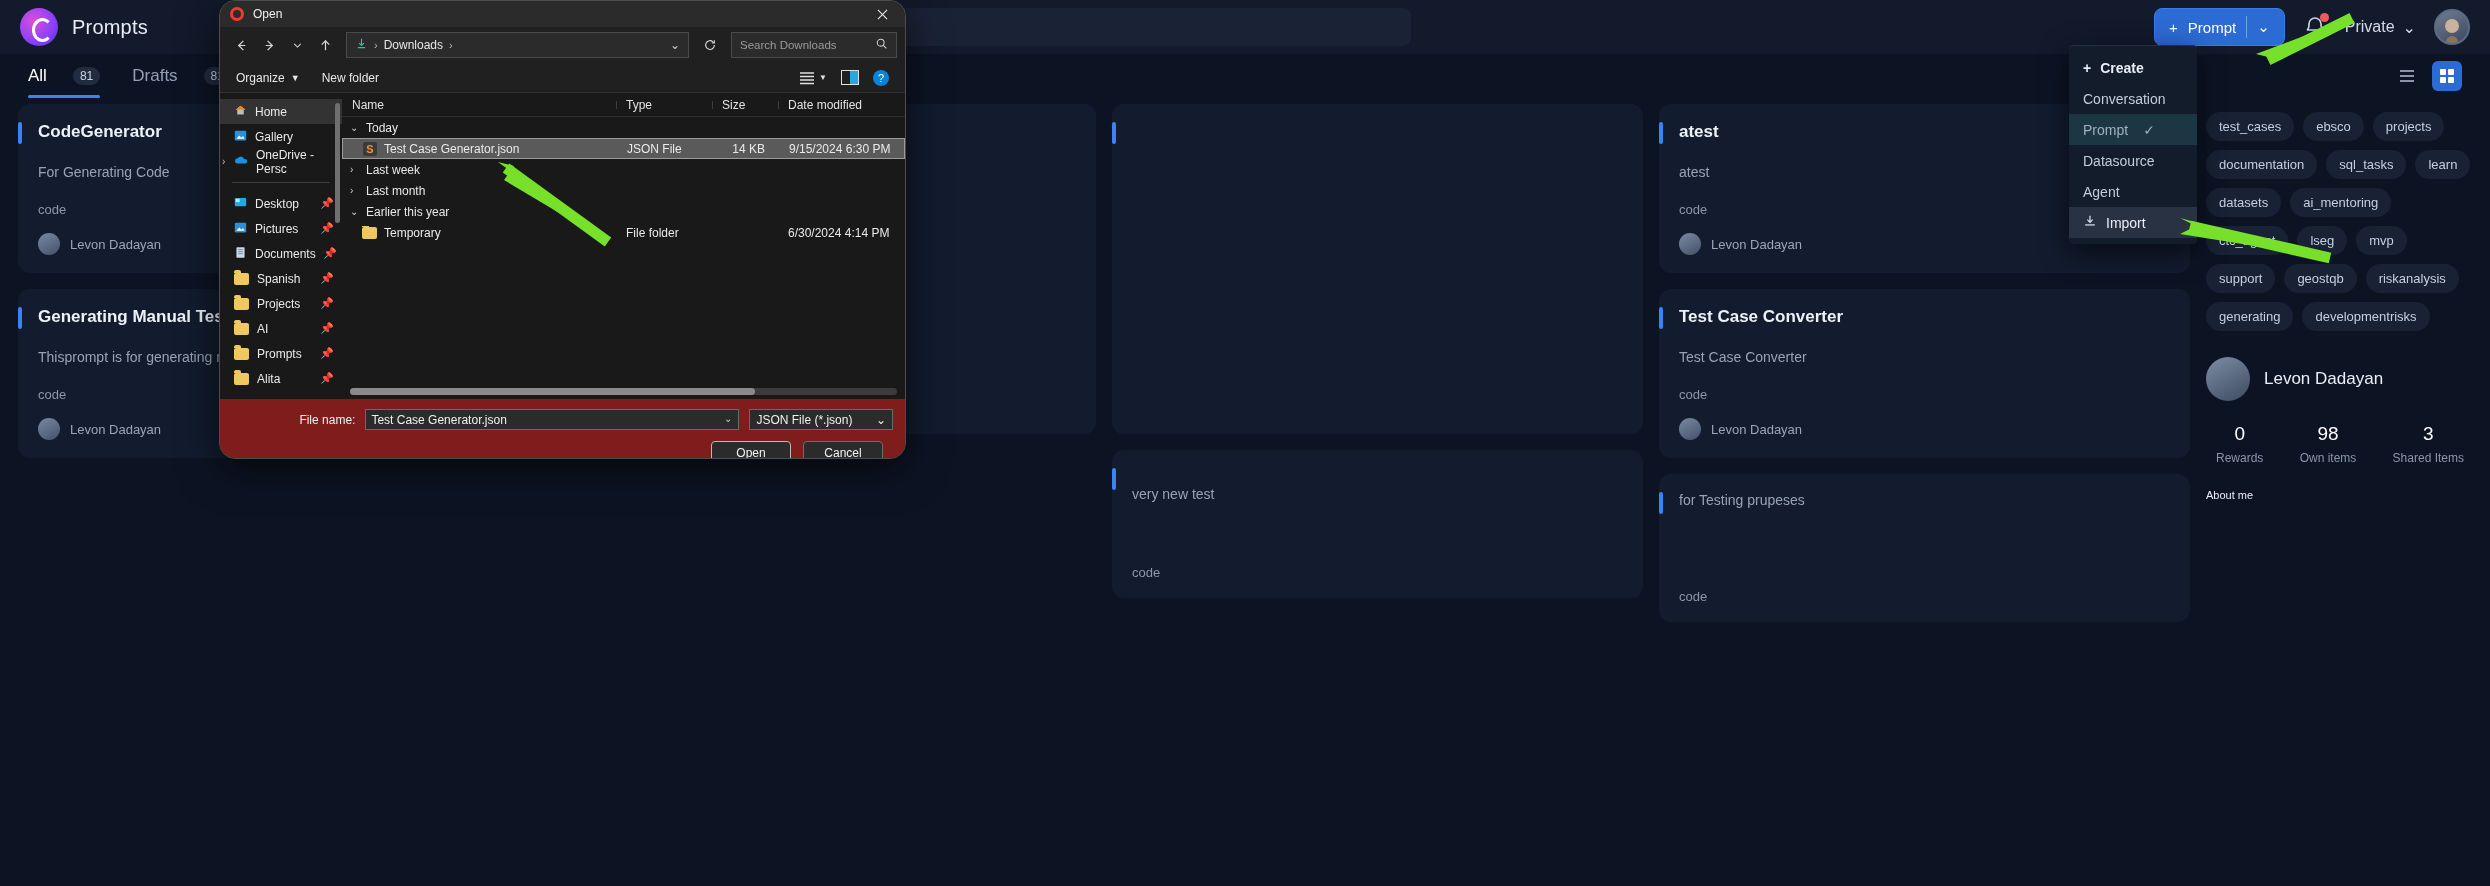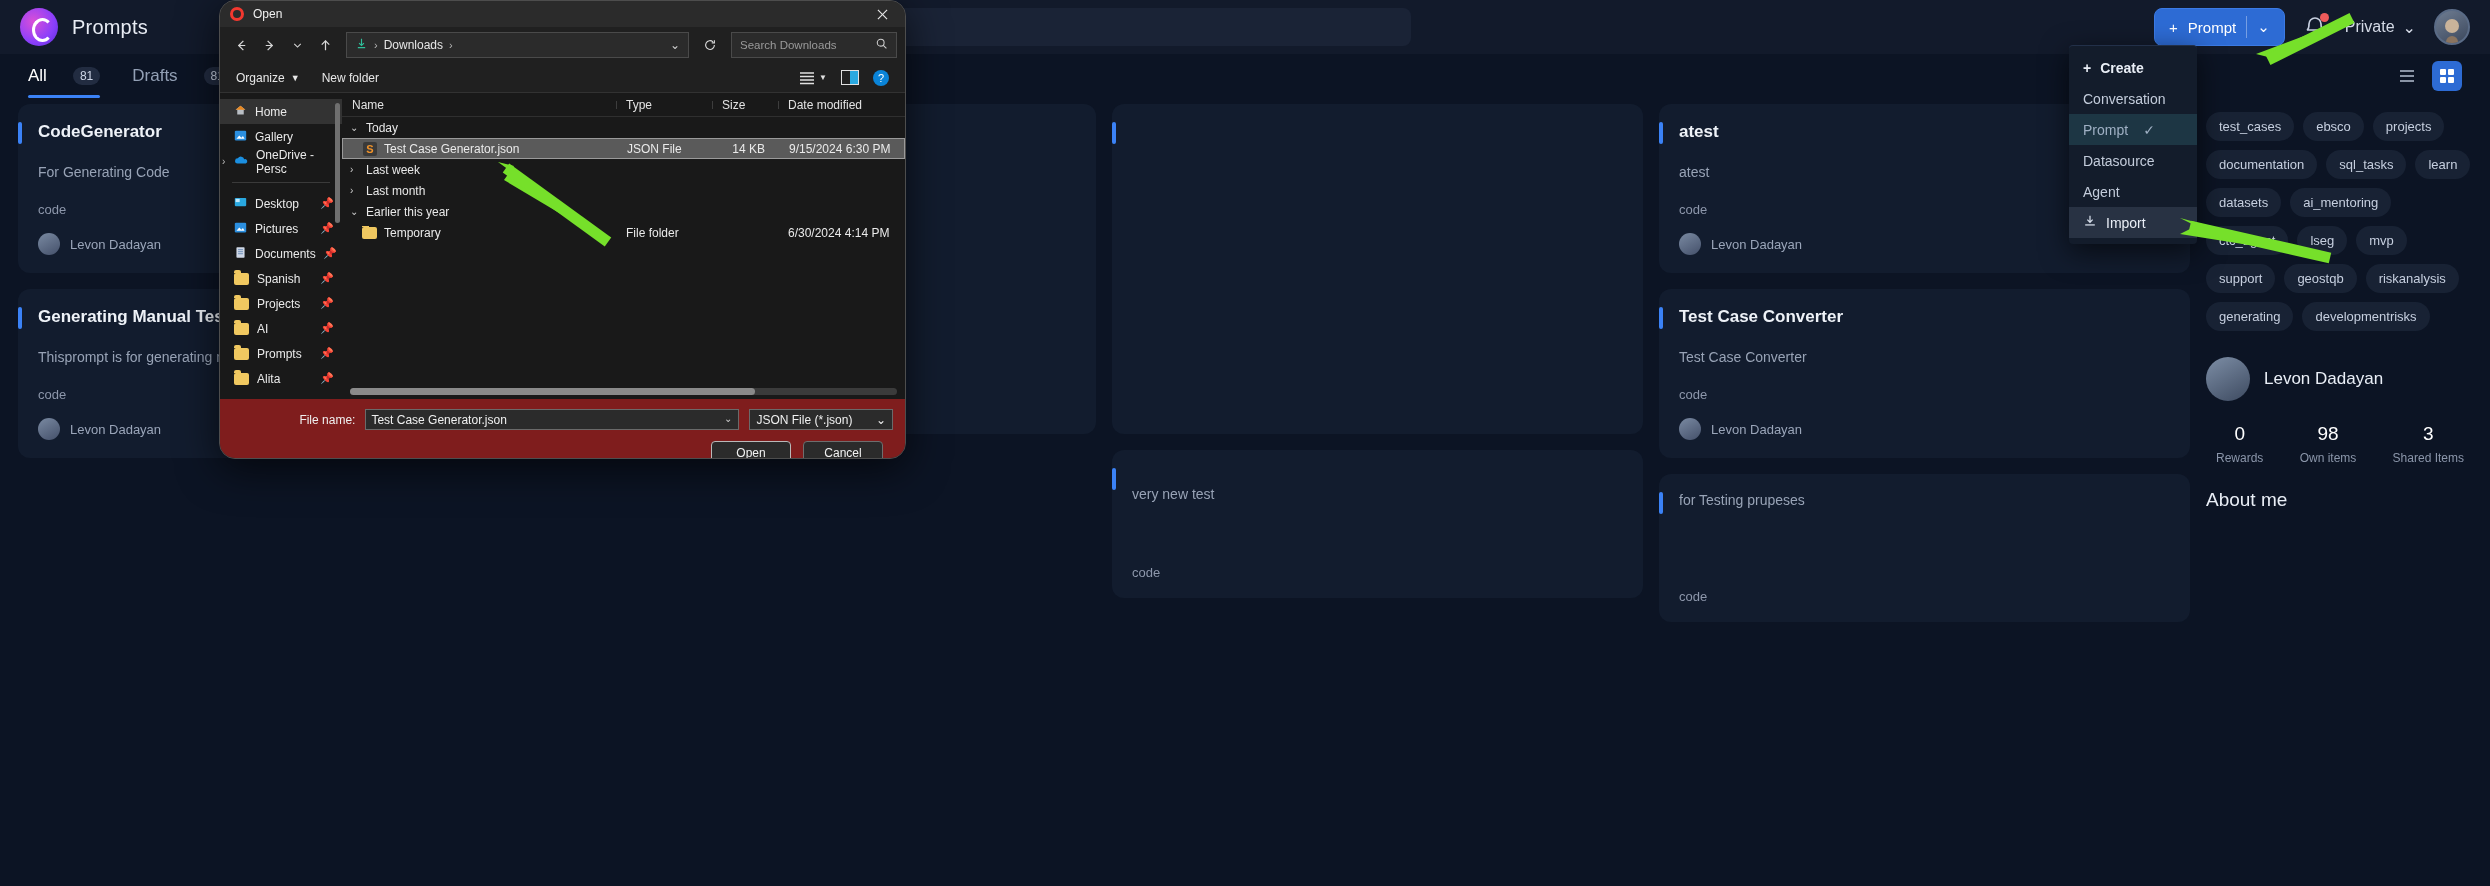--- a/index.html
+++ b/index.html
@@ -104,21 +104,21 @@
     border-radius: 16px; cursor: pointer; white-space: nowrap;
   }
   .profile { margin-top: 26px; }
   .profile-row { display:flex; align-items:center; gap: 14px; }
   .prof-av { width: 44px; height: 44px; border-radius: 50%; background: linear-gradient(150deg,#7d8ea6,#3d4a60); }
   .prof-name { color:#e9eef6; font-size: 17px; }
   .stats { display:flex; justify-content: space-between; margin-top: 22px; padding: 0 10px; }
   .stat { text-align:center; }
   .stat-v { color:#fff; font-size: 19px; }
   .stat-l { color:#8b96aa; font-size: 12px; margin-top: 6px; }
-  .about { color:#e9eef6; font-size: 19px; margin-top: 24px; }
+  .about { color:#e9eef6; font-size: 11px; margin-top: 24px; }
 
   
   .dlg {
     position: absolute; left: 219px; top: 0px; width: 687px; height: 459px;
     background: #2b2b2b; border: 1px solid #4d4d4d; border-radius: 16px;
     box-shadow: 0 10px 40px rgba(0,0,0,.65); overflow: hidden;
     font-family: "Liberation Sans", sans-serif;
   }
   .dlg-title {
     height: 26px; background: #2b2b2b; display:flex; align-items:center; gap:9px;

